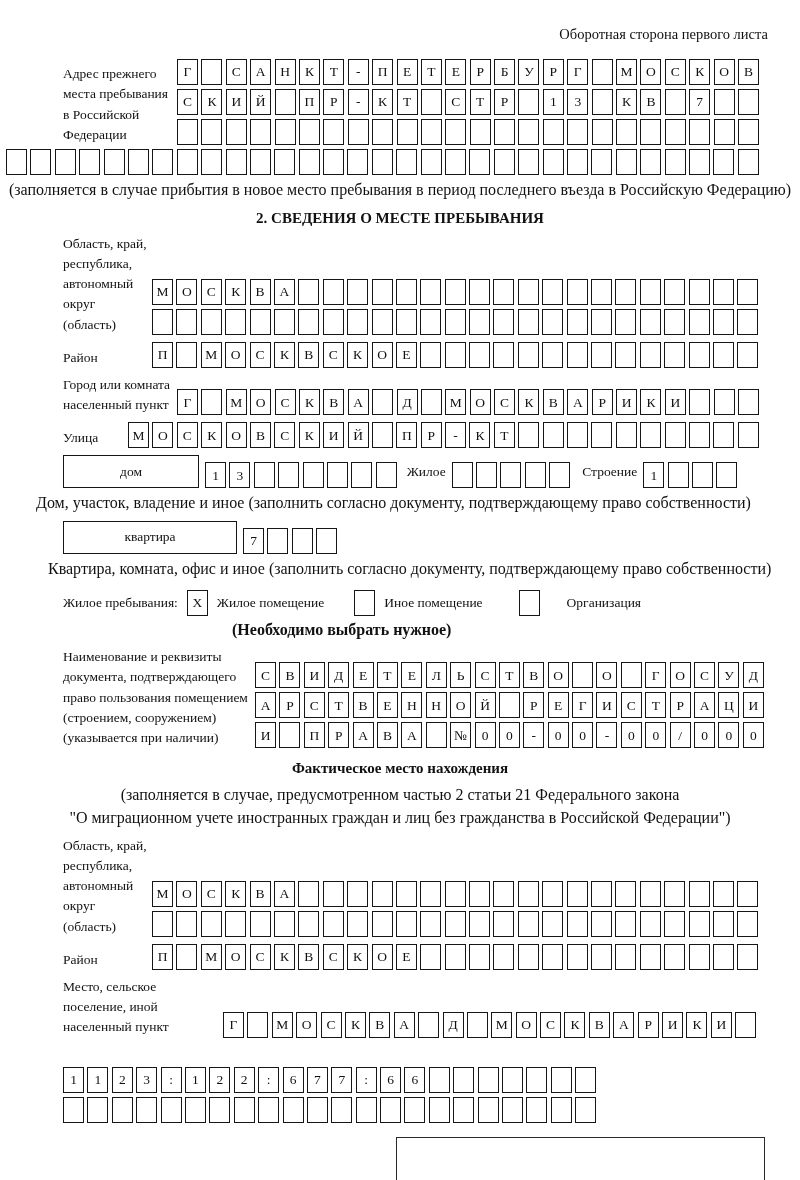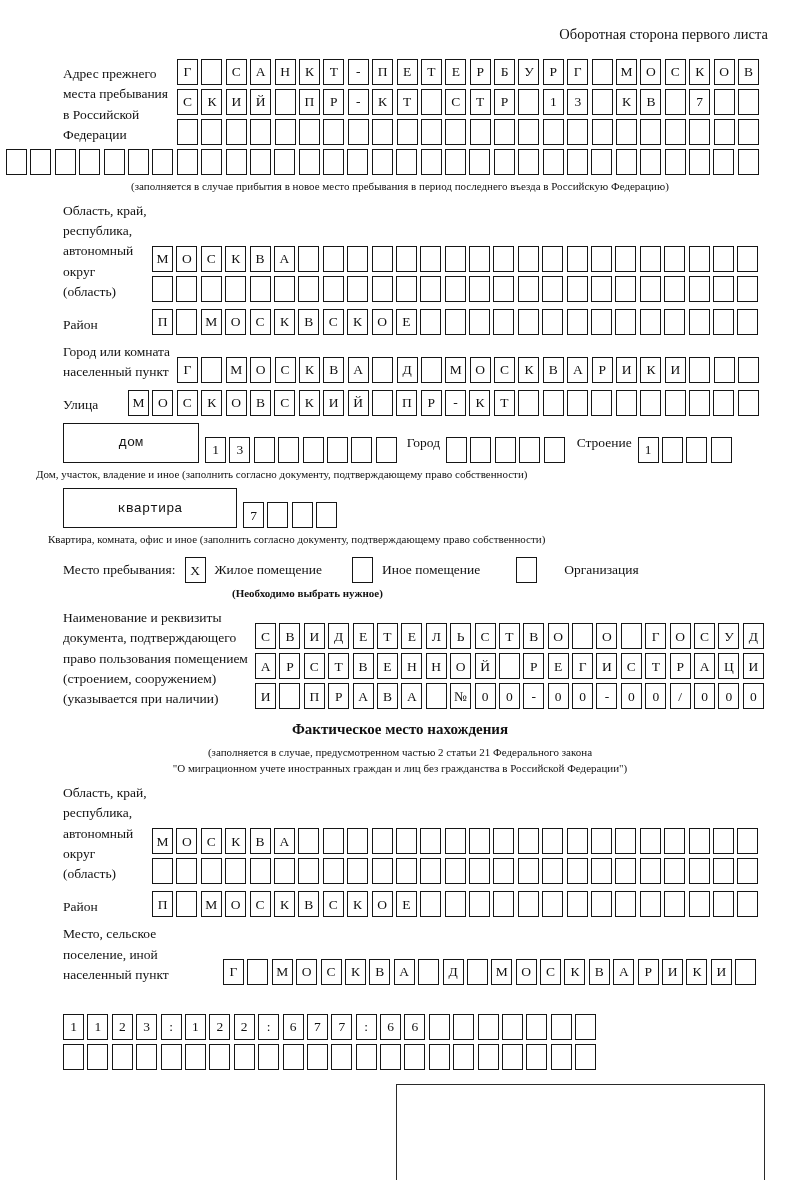--- a/index.html
+++ b/index.html
@@ -18,28 +18,28 @@
   .cellrows { display:flex; flex-direction:column; gap:4px; }
   .cells { display:flex; gap:3.4px; }
   .cell {
     flex:none; width:21px; height:26px;
     border:1.6px solid #161616;
     display:flex; align-items:center; justify-content:center;
     font-size:13.5px; line-height:1;
   }
   .fullrow { margin-left:6px; margin-top:4px; }
 
-  .note { font-size:11px; line-height:1.35; }
+  .note { font-size:16px; line-height:1.35; }
   .note-center { text-align:center; margin-top:4px; }
   .section-title { text-align:center; font-weight:bold; font-size:15px; margin-top:9px; }
 
   .widebox {
-    height:40px; border:1.6px solid #161616;
+    height:33px; border:1.6px solid #161616;
     display:flex; align-items:center; justify-content:center;
-    font-size:13.5px; flex:none;font-family:Liberation Mono, monospace;
+    font-size:13.5px; flex:none;
   }
   .inline-label { font-size:13.5px; align-self:center; flex:none; }
 
   .residence-row { display:flex; align-items:center; margin-left:63px; margin-top:10px; }
   .residence-row .cell { margin:0 9px; }
 
   .stamp-wrap { display:flex; margin-top:14px; }
   .stamp-col { margin-left:396px; width:369px; }
   .stamp-box { width:369px; height:176px; border:1.6px solid #2a2a2a; }
   .doc-label { width:192px; }
@@ -162,20 +162,21 @@
       <span class="cell"></span>
       <span class="cell"></span>
       <span class="cell"></span>
       <span class="cell"></span>
       <span class="cell"></span>
       <span class="cell"></span>
       <span class="cell"></span>
     </div>
   <div class="note note-center">(заполняется в случае прибытия в новое место пребывания в период последнего въезда в Российскую Федерацию)</div>
 
+  <div class="section-title">2. СВЕДЕНИЯ О МЕСТЕ ПРЕБЫВАНИЯ</div>
 
   <div class="frow">
     <div class="flabel" style="width:89px;">Область, край, республика, автономный округ (область)</div>
     <div class="cellrows">
       <div class="cells">
           <span class="cell">М</span>
           <span class="cell">О</span>
           <span class="cell">С</span>
           <span class="cell">К</span>
           <span class="cell">В</span>
@@ -328,21 +329,21 @@
     <div class="cells" style="margin-left:6px;">
         <span class="cell">1</span>
         <span class="cell">3</span>
         <span class="cell"></span>
         <span class="cell"></span>
         <span class="cell"></span>
         <span class="cell"></span>
         <span class="cell"></span>
         <span class="cell"></span>
       </div>
-    <div class="inline-label" style="margin-left:10px;">Город</div>
+    <div class="inline-label" style="margin-left:10px;">Жилое</div>
     <div class="cells" style="margin-left:6px;">
         <span class="cell"></span>
         <span class="cell"></span>
         <span class="cell"></span>
         <span class="cell"></span>
         <span class="cell"></span>
       </div>
     <div class="inline-label" style="margin-left:12px;">Строение</div>
     <div class="cells" style="margin-left:6px;">
         <span class="cell">1</span>
@@ -358,21 +359,21 @@
     <div class="cells" style="margin-left:6px;">
         <span class="cell">7</span>
         <span class="cell"></span>
         <span class="cell"></span>
         <span class="cell"></span>
       </div>
   </div>
   <div class="note" style="margin-left:48px; margin-top:4px;">Квартира, комната, офис и иное (заполнить согласно документу, подтверждающему право собственности)</div>
 
   <div class="residence-row">
-    <span class="inline-label">Место пребывания:</span>
+    <span class="inline-label">Жилое пребывания:</span>
     <span class="cell" style="display:flex;">X</span>
     <span class="inline-label">Жилое помещение</span>
     <span class="cell" style="margin-left:30px; display:flex;"></span>
     <span class="inline-label">Иное помещение</span>
     <span class="cell" style="margin-left:36px; display:flex;"></span>
     <span class="inline-label" style="margin-left:18px;">Организация</span>
   </div>
   <div class="note" style="margin-left:232px; margin-top:3px;font-weight:bold;">(Необходимо выбрать нужное)</div>
 
   <div class="frow">

